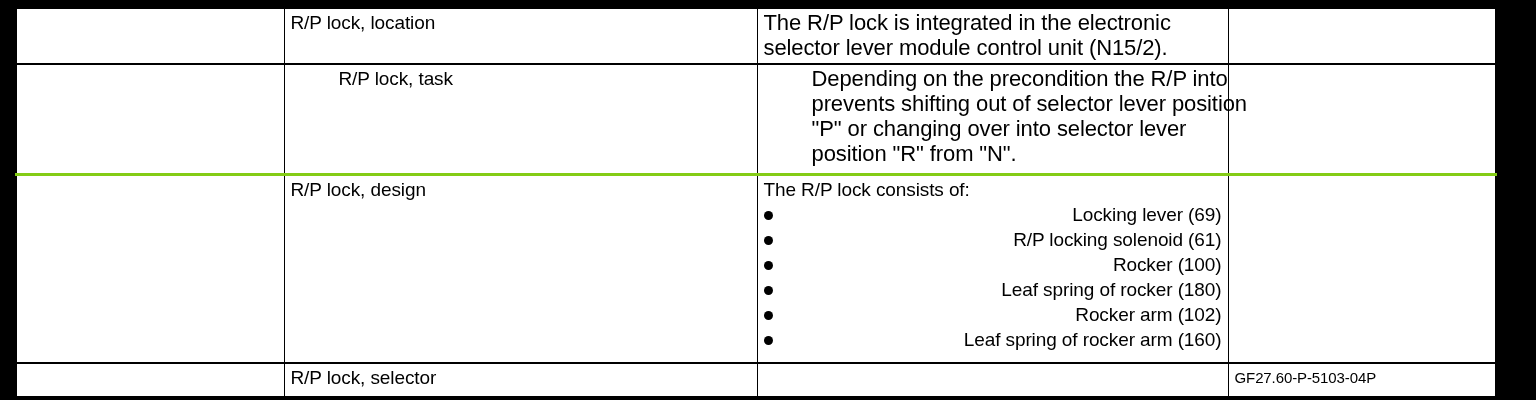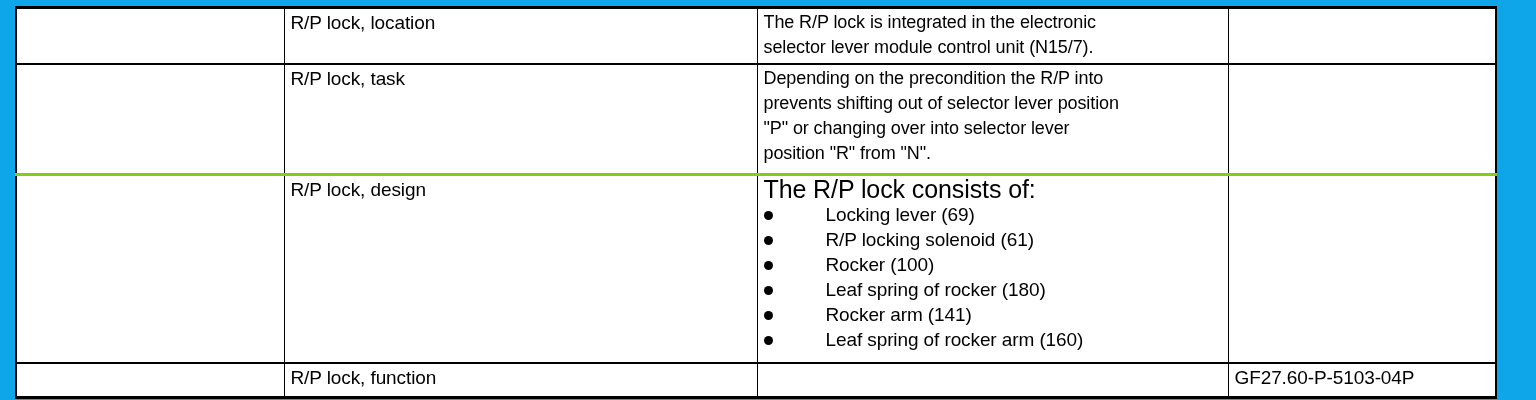--- a/index.html
+++ b/index.html
@@ -13,21 +13,21 @@
     height: 400px;
     overflow: hidden;
     font-family: "Liberation Sans", sans-serif;
     color: #000000;
   }
 
   .page {
     position: relative;
     width: 1536px;
     height: 400px;
-    background: #0ea5e9;
+    background: #000000;
   }
 
   .doc-table {
     position: absolute;
     left: 15px;
     top: 6px;
     width: 1482px;
     border-collapse: collapse;
     table-layout: fixed;
     background: #ffffff;
@@ -43,21 +43,21 @@
   
   .col-1 { width: 268px; }
   .col-2 { width: 473px; }
   .col-3 { width: 471px; }
   .col-4 { width: 268px; }
 
   
   .doc-table { border-top: 3px solid #000; border-bottom: 3px solid #000; }
 
   tr.row-location td { border-top: 3px solid #000; }
-  tr.row-task td     { border-top: 2px solid #000; }
+  tr.row-task td     { border-top: 2px solid #000; padding-left: 48px; }
   tr.row-design td   { border-top: 3px solid #84cc16; }
   tr.row-function td { border-top: 2px solid #000; border-bottom: 3px solid #000; }
 
   td.col-1 { border-left: 2px solid #000; }
   td.col-4 { border-right: 2px solid #000; }
 
   .cell-pad {
     padding: 1px 6px 3px 6px;
     font-size: 19px;
     line-height: 25px;
@@ -78,46 +78,47 @@
     list-style: none;
     margin: 0;
     padding: 0;
   }
   .bullet-list li {
     position: relative;
     padding-left: 62px;
     line-height: 25px;
     font-size: 19px;
     white-space: nowrap;
+    text-align: right;
   }
   .bullet-list li .bullet-dot {
     position: absolute;
     left: 0px;
     top: 9px;
     width: 9px;
     height: 9px;
     border-radius: 50%;
     background: #000000;
     display: block;
   }
 
   .intro-line {
-    font-size: 25px;
+    font-size: 19px;
     line-height: 25px;
     white-space: nowrap;
   }
 
   .para-line {
-    font-size: 18px;
+    font-size: 22px;
     line-height: 25px;
     white-space: nowrap;
   }
 
   .code-text {
-    font-size: 19px;
+    font-size: 15px;
     line-height: 25px;
     white-space: nowrap;
   }
 </style>
 </head>
 <body>
 
 <div class="page">
 
   <table class="doc-table">
@@ -132,21 +133,21 @@
       <tr class="row-location">
         <td class="col-1 h-location">
           <div class="cell-pad empty-cell"></div>
         </td>
         <td class="col-2 h-location">
           <div class="cell-pad">R/P lock, location</div>
         </td>
         <td class="col-3 h-location">
           <div class="cell-pad">
             <div class="para-line">The R/P lock is integrated in the electronic</div>
-            <div class="para-line">selector lever module control unit (N15/7).</div>
+            <div class="para-line">selector lever module control unit (N15/2).</div>
           </div>
         </td>
         <td class="col-4 h-location">
           <div class="cell-pad empty-cell"></div>
         </td>
       </tr>
 
       <tr class="row-task">
         <td class="col-1 h-task">
           <div class="cell-pad empty-cell"></div>
@@ -189,40 +190,40 @@
               <li>
                 <span class="bullet-dot"></span>
                 <span>Rocker (100)</span>
               </li>
               <li>
                 <span class="bullet-dot"></span>
                 <span>Leaf spring of rocker (180)</span>
               </li>
               <li>
                 <span class="bullet-dot"></span>
-                <span>Rocker arm (141)</span>
+                <span>Rocker arm (102)</span>
               </li>
               <li>
                 <span class="bullet-dot"></span>
                 <span>Leaf spring of rocker arm (160)</span>
               </li>
             </ul>
           </div>
         </td>
         <td class="col-4 h-design">
           <div class="cell-pad empty-cell"></div>
         </td>
       </tr>
 
       <tr class="row-function">
         <td class="col-1 h-function">
           <div class="cell-pad empty-cell"></div>
         </td>
         <td class="col-2 h-function">
-          <div class="cell-pad">R/P lock, function</div>
+          <div class="cell-pad">R/P lock, selector</div>
         </td>
         <td class="col-3 h-function">
           <div class="cell-pad empty-cell"></div>
         </td>
         <td class="col-4 h-function">
           <div class="cell-pad code-text">GF27.60-P-5103-04P</div>
         </td>
       </tr>
 
     </tbody>

